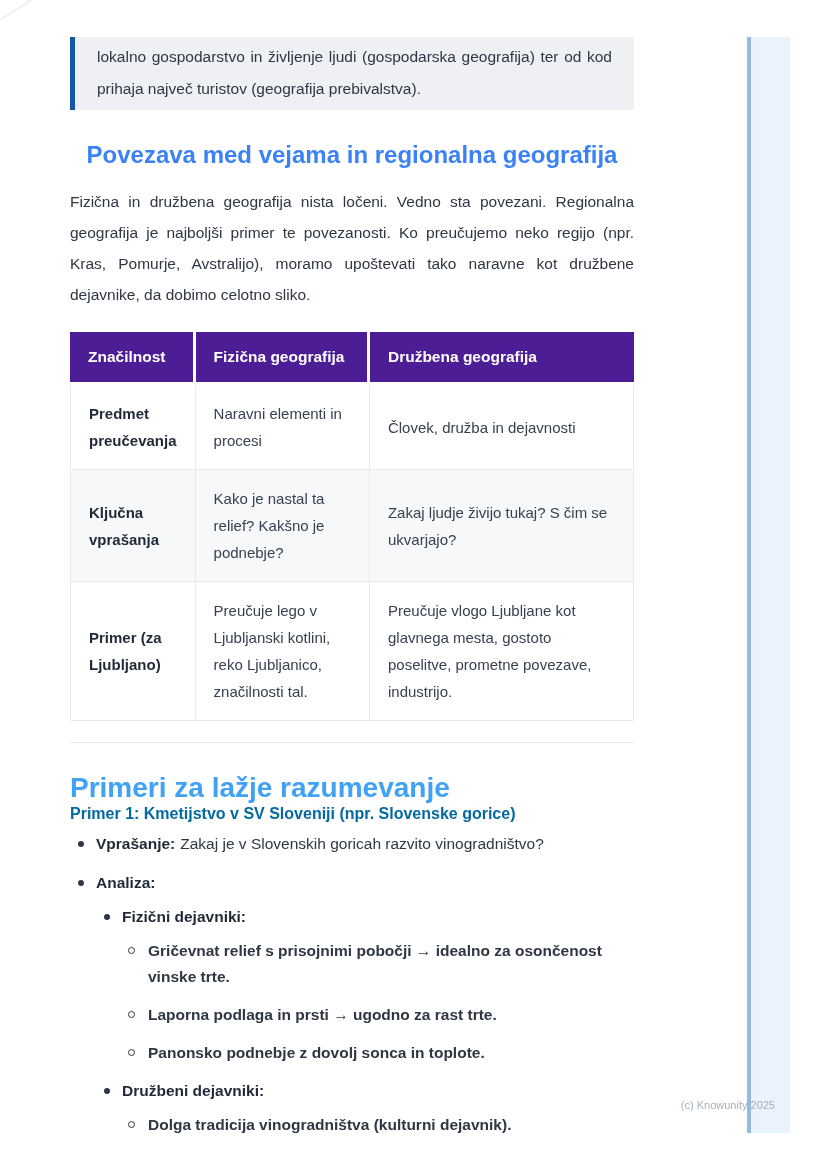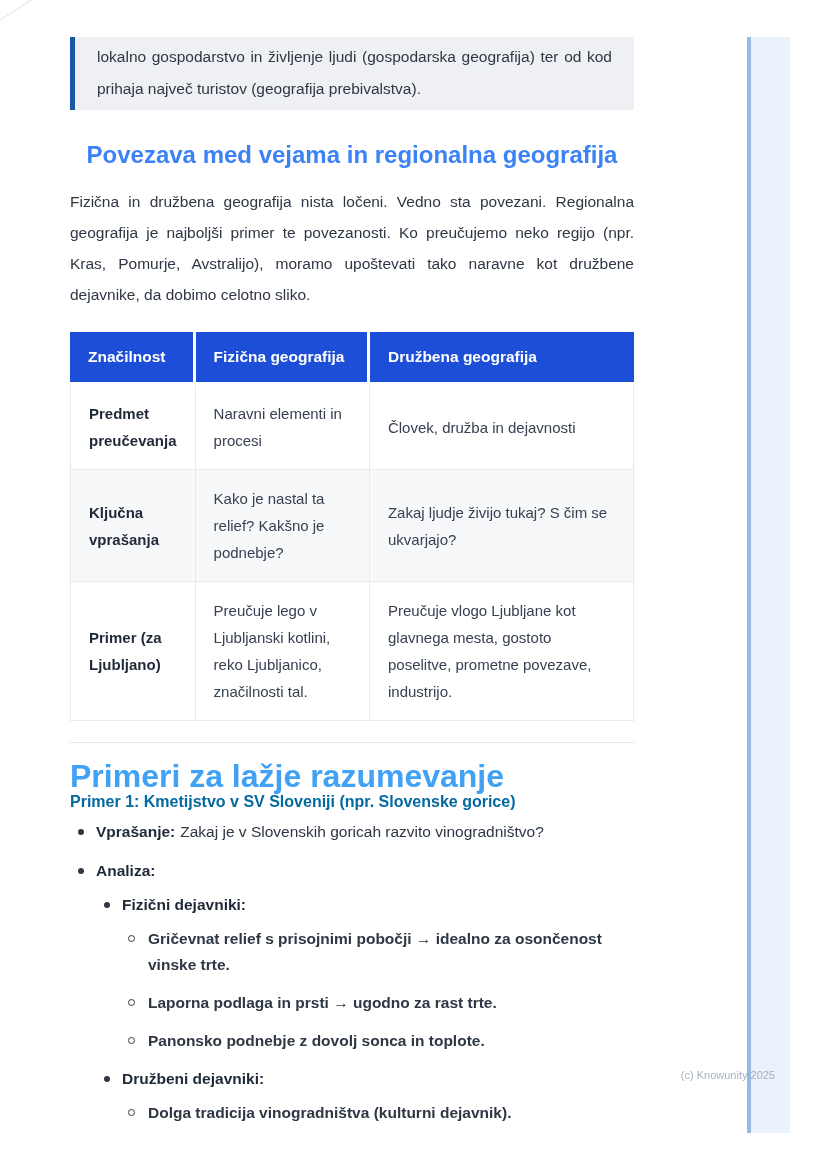--- a/index.html
+++ b/index.html
@@ -56,21 +56,21 @@
   }
   
   table.cmp {
     margin-top: 22px;
     width: 100%;
     border-collapse: separate;
     border-spacing: 0;
     font-size: 15px;
   }
   table.cmp th {
-    background: #1d4ed8;
+    background: #4c1d95;
     color: #ffffff;
     font-weight: 700;
     font-size: 15.5px;
     text-align: left;
     padding: 16px 18px;
     border-right: 3px solid #ffffff;
     border-bottom: 3px solid #ffffff;
     vertical-align: middle;
   }
   table.cmp th:last-child { border-right: none; }
@@ -89,22 +89,22 @@
   table.cmp td:first-child { border-left: 1px solid #e8eaee; font-weight: 700; color: #1f2937; }
   table.cmp tr.alt td { background: #f7f8fa; }
   hr.rule {
     margin-top: 21px;
     border: none;
     border-top: 1px solid #e6e8eb;
     height: 0;
   }
   
   .h1-blue {
-    margin-top: 18px;
-    font-size: 32px;
+    margin-top: 30px;
+    font-size: 28px;
     font-weight: 700;
     color: #40a1f5;
     line-height: 30px;
   }
   .h3-dark {
     font-size: 16px;
     font-weight: 700;
     color: #0369a1;
     line-height: 22px;
   }
@@ -146,21 +146,21 @@
   .side-bar {
     position: absolute;
     left: 747px; top: 37px;
     width: 43px; height: 1096px;
     background: #eaf2fb;
     border-left: 4px solid #96b9e2;
     z-index: 1;
   }
   .footer-credit {
     position: absolute;
-    top: 1069px;
+    top: 1099px;
     right: 53px;
     font-size: 11px;
     color: #a6b0bd;
     z-index: 2;
   }
 </style>
 </head>
 <body>
 
 <div class="page">

